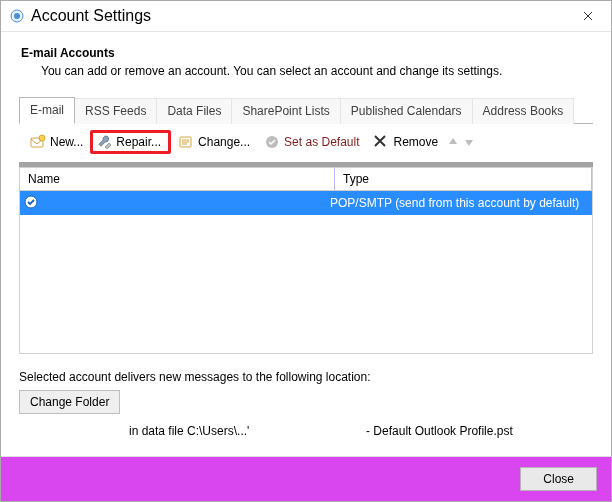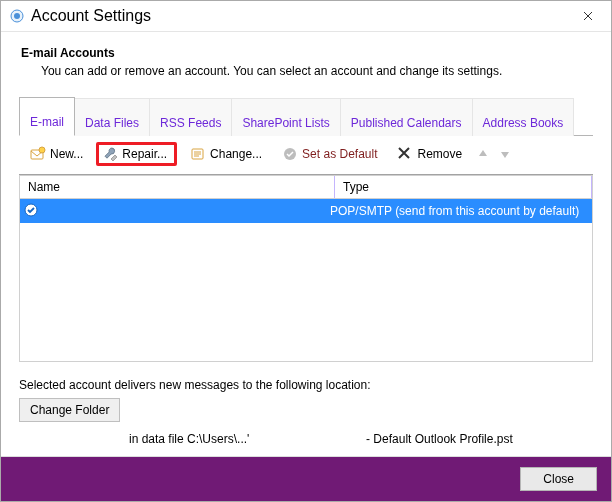--- a/index.html
+++ b/index.html
@@ -5,41 +5,41 @@
   html,body{margin:0;padding:0;font-family:"Segoe UI",Tahoma,sans-serif;font-size:12px;color:#000;background:#fff}
   .window{width:612px;height:502px;border:1px solid #aaa;position:relative;box-sizing:border-box;display:flex;flex-direction:column}
   .titlebar{height:30px;display:flex;align-items:center;padding:0 0 0 8px;border-bottom:1px solid #e5e5e5}
   .titlebar .appicon{width:16px;height:16px;margin-right:6px}
   .title{font-size:16px}
   .closebtn{margin-left:auto;width:46px;height:30px;display:flex;align-items:center;justify-content:center;cursor:pointer}
   .content{padding:14px 18px 0 18px;flex:1;display:flex;flex-direction:column}
   .h1{font-weight:bold;font-size:12px;margin:0 0 4px 2px}
   .desc{margin:0 0 18px 22px;font-size:12px}
   .tabstrip{display:flex;border-bottom:1px solid #b5b5b5;margin:0;padding:0;align-items:flex-end}
-  .tab{padding:17px 10px 6px;font-size:12px;border:1px solid transparent;border-bottom:none;color:#6d28d9;cursor:pointer;position:relative;top:1px;background:#f8f8f8;border-color:#e5e5e5;margin-right:-1px}
+  .tab{padding:5px 10px 6px;font-size:12px;border:1px solid transparent;border-bottom:none;color:#404040;cursor:pointer;position:relative;top:1px;background:#f8f8f8;border-color:#e5e5e5;margin-right:-1px}
   .tab.active{background:#fff;border-color:#b5b5b5;border-bottom:1px solid #fff;z-index:2}
-  .toolbar{display:flex;align-items:center;gap:6px;padding:6px 4px 8px;border-bottom:1px solid #a3a3a3}
+  .toolbar{display:flex;align-items:center;gap:0;padding:6px 4px 8px;border-bottom:5px solid #a3a3a3}
   .tbtn{display:flex;align-items:center;gap:4px;padding:3px 6px;cursor:pointer;font-size:12px;border:1px solid transparent;border-radius:2px}
   .tbtn .icon{width:16px;height:16px;flex:0 0 16px}
   .tbtn.disabled{color:#7f1d1d;cursor:default}
   .repair-highlight{border:3px solid #ee1c25;padding:1px 7px 1px 3px}
   .tablehead{display:flex;border:1px solid #d0d0d0;background:#fff;font-size:12px}
   .th{padding:4px 8px;border-right:1px solid #c4b5fd}
   .th.name{flex:0 0 298px}
   .th.type{flex:1}
   .listarea{border:1px solid #d0d0d0;border-top:none;height:162px;overflow:auto;background:#fff}
   .row{display:flex;align-items:center;font-size:12px;height:24px}
   .row.selected{background:#2a8dff;color:#fff}
   .cell.name{flex:0 0 298px;padding-left:4px;display:flex;align-items:center;gap:4px}
   .cell.type{flex:1;padding-left:8px}
   .below{margin-top:16px;font-size:12px}
   .changefolder{margin-top:6px;padding:4px 10px;background:#efefef;border:1px solid #bfbfbf;cursor:pointer;font-size:12px}
   .pathline{margin:10px 0 0 110px;font-size:12px}
   .pathline .sep{display:inline-block;width:110px}
-  .footer{border-top:1px solid #ddd;padding:10px 14px;display:flex;justify-content:flex-end;background:#701a75}
+  .footer{border-top:1px solid #ddd;padding:10px 14px;display:flex;justify-content:flex-end;background:#d946ef}
   .btn{padding:4px 22px;background:#e9e9e9;border:1px solid #b5b5b5;cursor:pointer;font-size:12px}
   .arrow{color:#9a9a9a;width:16px;height:16px;display:inline-flex;align-items:center;justify-content:center}
 </style>
 </head>
 <body>
 
 <div class="window">
 
   <div class="titlebar">
     <span class="appicon">
@@ -55,22 +55,22 @@
       </svg>
     </div>
   </div>
 
   <div class="content">
     <div class="h1">E-mail Accounts</div>
     <div class="desc">You can add or remove an account. You can select an account and change its settings.</div>
 
     <div class="tabstrip">
       <div class="tab active"><span>E-mail</span></div>
+      <div class="tab"><span>RSS Feeds</span></div>
       <div class="tab"><span>Data Files</span></div>
-      <div class="tab"><span>RSS Feeds</span></div>
       <div class="tab"><span>SharePoint Lists</span></div>
       <div class="tab"><span>Published Calendars</span></div>
       <div class="tab"><span>Address Books</span></div>
     </div>
 
     <div class="toolbar">
       <div class="tbtn">
         <span class="icon">
           <svg width="16" height="16" viewBox="0 0 16 16">
             <rect x="1" y="4" width="12" height="9" rx="1" fill="#fff" stroke="#d9a441"></rect>

